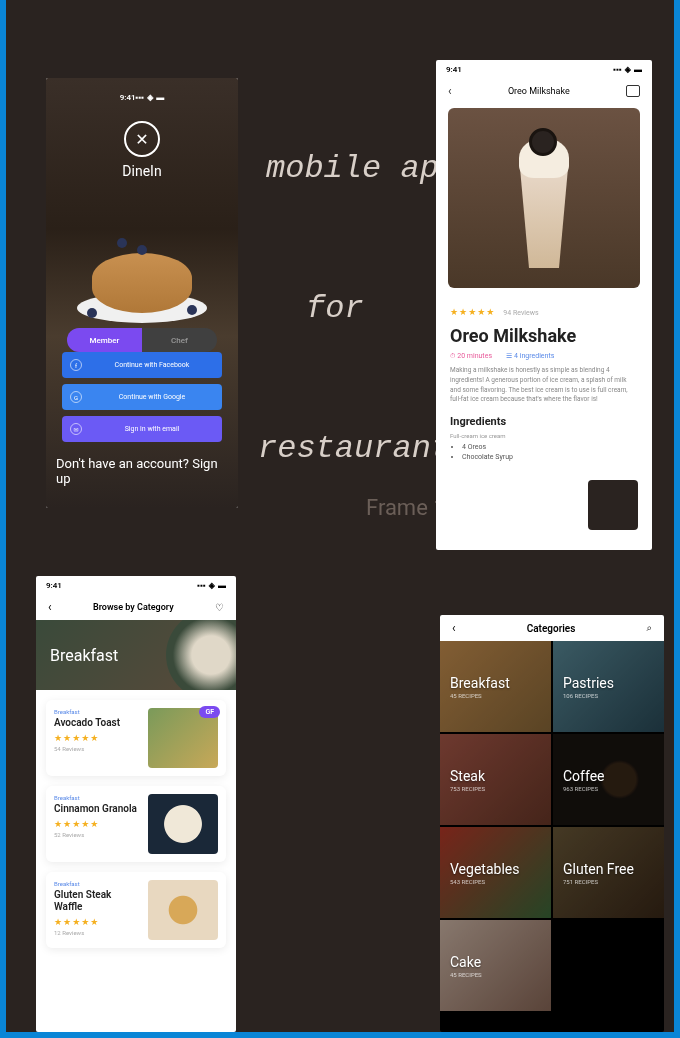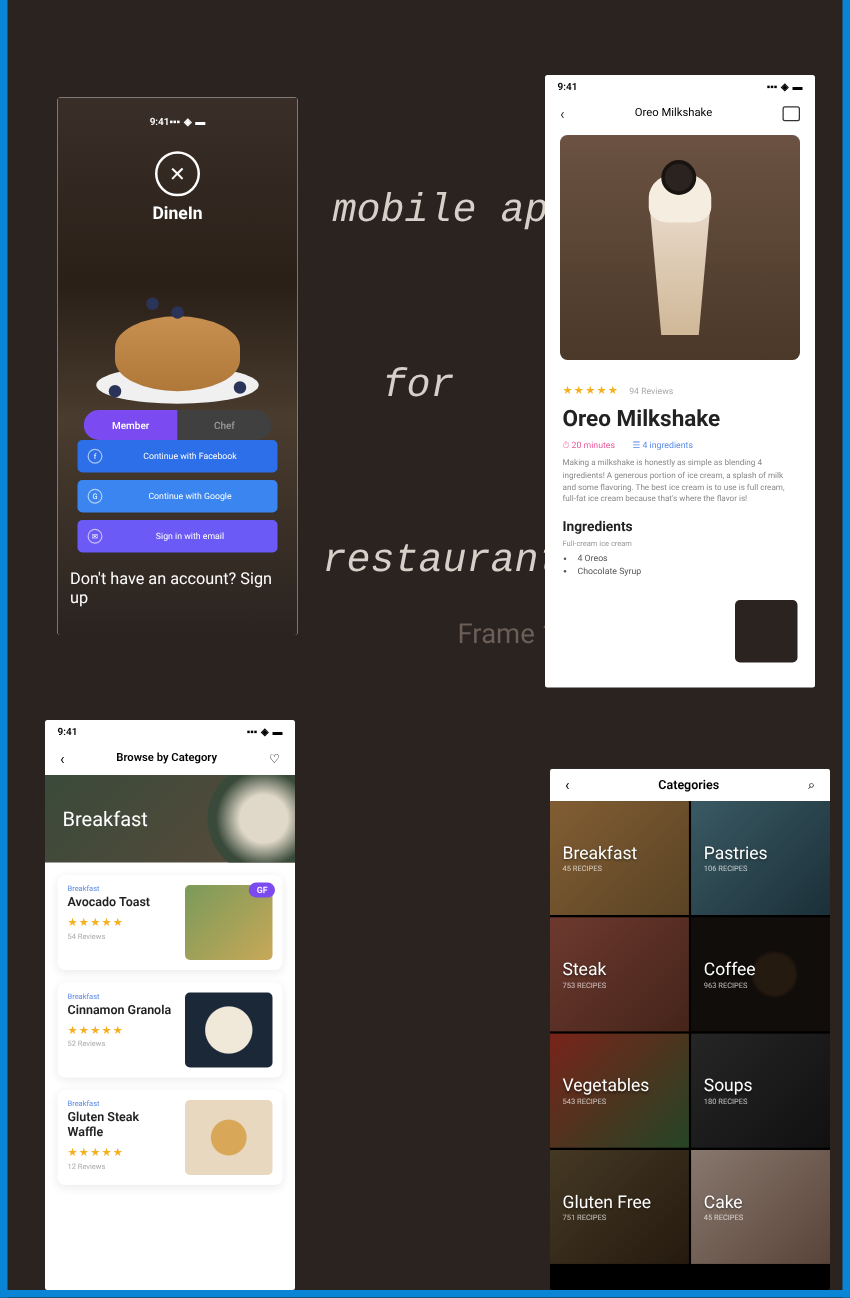--- a/index.html
+++ b/index.html
@@ -21,21 +21,21 @@
 
 #p1{top:78px;left:40px;width:192px;height:430px}
 .p1-bg{position:absolute;inset:0;background:linear-gradient(180deg,#3a2f28 0%,#2a2018 35%,#4a3c2e 60%,#2a2320 100%)}
 .p1-plate{position:absolute;top:120px;left:0;right:0;height:160px;display:flex;align-items:center;justify-content:center}
 .pancakes{width:130px;height:90px;position:relative}
 .pc-stack{position:absolute;bottom:10px;left:15px;width:100px;height:60px;background:linear-gradient(180deg,#c89050 0%,#b07838 100%);border-radius:50px/25px}
 .pc-plate{position:absolute;bottom:0;left:0;width:130px;height:30px;background:#f0f0f0;border-radius:65px/15px}
 .pc-berry{position:absolute;width:10px;height:10px;background:#2a3458;border-radius:50%}
 .p1-content{position:relative;z-index:2;display:flex;flex-direction:column;align-items:center;height:100%;padding:10px}
 .logo{margin-top:15px;width:36px;height:36px;border:2px solid #fff;border-radius:50%;display:flex;align-items:center;justify-content:center;color:#fff;font-size:16px}
-.brand{color:#fff;font-size:14px;font-weight:700;margin-top:6px}
+.brand{color:#fff;font-size:14px;font-weight:400;margin-top:6px}
 .spacer1{flex:1}
 .seg{display:flex;width:150px;height:24px;border-radius:12px;overflow:hidden;}
 .seg div{flex:1;display:flex;align-items:center;justify-content:center;font-size:8px;font-weight:500}
 .seg .active{background:#7b4af0;color:#fff}
 .seg .inactive{background:#404040;color:#999}
 .btn{width:160px;height:26px;border-radius:4px;display:flex;align-items:center;padding:0 8px;margin-bottom:6px;font-size:7px;color:#fff;gap:8px}
 .btn-fb{background:#2d6fe8}
 .btn-go{background:#3a85f0}
 .btn-em{background:#6b5af5}
 .btn-icon{width:12px;height:12px;border:1px solid rgba(255,255,255,0.6);border-radius:50%;display:flex;align-items:center;justify-content:center;font-size:6px}
@@ -271,24 +271,20 @@
       <div class="ccount">753 RECIPES</div>
     </div>
     <div class="catcell c-coffee">
       <div class="cname">Coffee</div>
       <div class="ccount">963 RECIPES</div>
     </div>
     <div class="catcell c-veg">
       <div class="cname">Vegetables</div>
       <div class="ccount">543 RECIPES</div>
     </div>
-    <div class="catcell c-soups">
-      <div class="cname">Soups</div>
-      <div class="ccount">180 RECIPES</div>
-    </div>
     <div class="catcell c-gf">
       <div class="cname">Gluten Free</div>
       <div class="ccount">751 RECIPES</div>
     </div>
     <div class="catcell c-cake">
       <div class="cname">Cake</div>
       <div class="ccount">45 RECIPES</div>
     </div>
   </div>
 </div>

